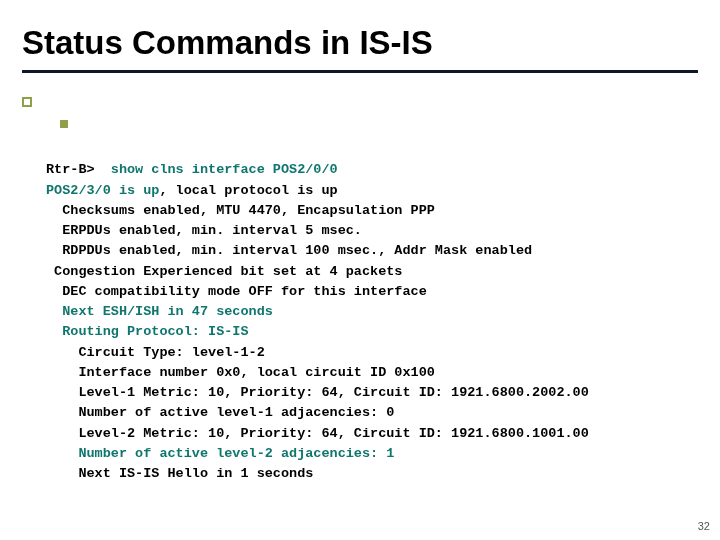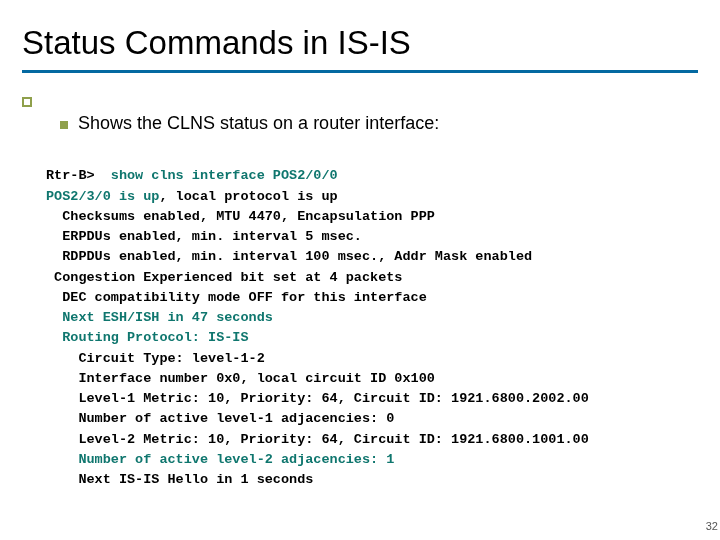--- a/index.html
+++ b/index.html
@@ -7,23 +7,23 @@
     width: 720px;
     height: 540px;
     background: #fff;
     font-family: Arial, Helvetica, sans-serif;
     position: relative;
     overflow: hidden;
     padding: 24px 22px 0 22px;
   }
   .title {
     font-size: 33px;
-    font-weight: 400;
+    font-weight: 700;
     color: #000;
-    border-bottom: 3px solid #0369a1;
+    border-bottom: 3px solid #0f172a;
     padding-bottom: 8px;
     margin-bottom: 18px;
   }
   .bullet-row {
     display: flex;
     align-items: baseline;
     margin-bottom: 6px;
   }
   .square-bullet {
     width: 10px;
@@ -62,37 +62,36 @@
     font-size: 13.5px;
     font-weight: bold;
     line-height: 1.5;
     white-space: pre;
     color: #000;
   }
   .terminal .red { color: #0f766e; }
   .page-number {
     position: absolute;
     bottom: 8px;
-    right: 2px;
+    right: 10px;
     font-size: 11px;
     color: #555;
   }
 </style>
 </head>
 <body>
 
 <h1 class="title">Status Commands in IS-IS</h1>
 
 <div class="bullet-row">
   <div class="square-bullet"></div>
 </div>
 
 <div class="sub-row">
   <div class="sub-square"></div>
-  <div class="sub-text">Shows the CLNS status on a router interface:</div>
 </div>
 
 <div class="terminal">
 <span><span>Rtr-B&gt;  </span><span class="red">show clns interface POS2/0/0</span></span>
 <span><span class="red">POS2/3/0 is up</span><span>, local protocol is up</span></span>
 <span>  Checksums enabled, MTU 4470, Encapsulation PPP</span>
 <span>  ERPDUs enabled, min. interval 5 msec.</span>
 <span>  RDPDUs enabled, min. interval 100 msec., Addr Mask enabled</span>
 <span> Congestion Experienced bit set at 4 packets</span>
 <span>  DEC compatibility mode OFF for this interface</span>

